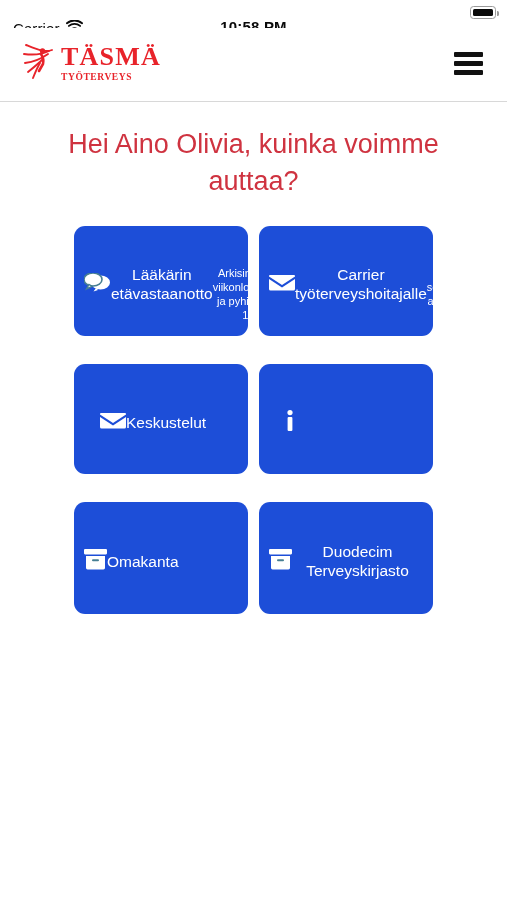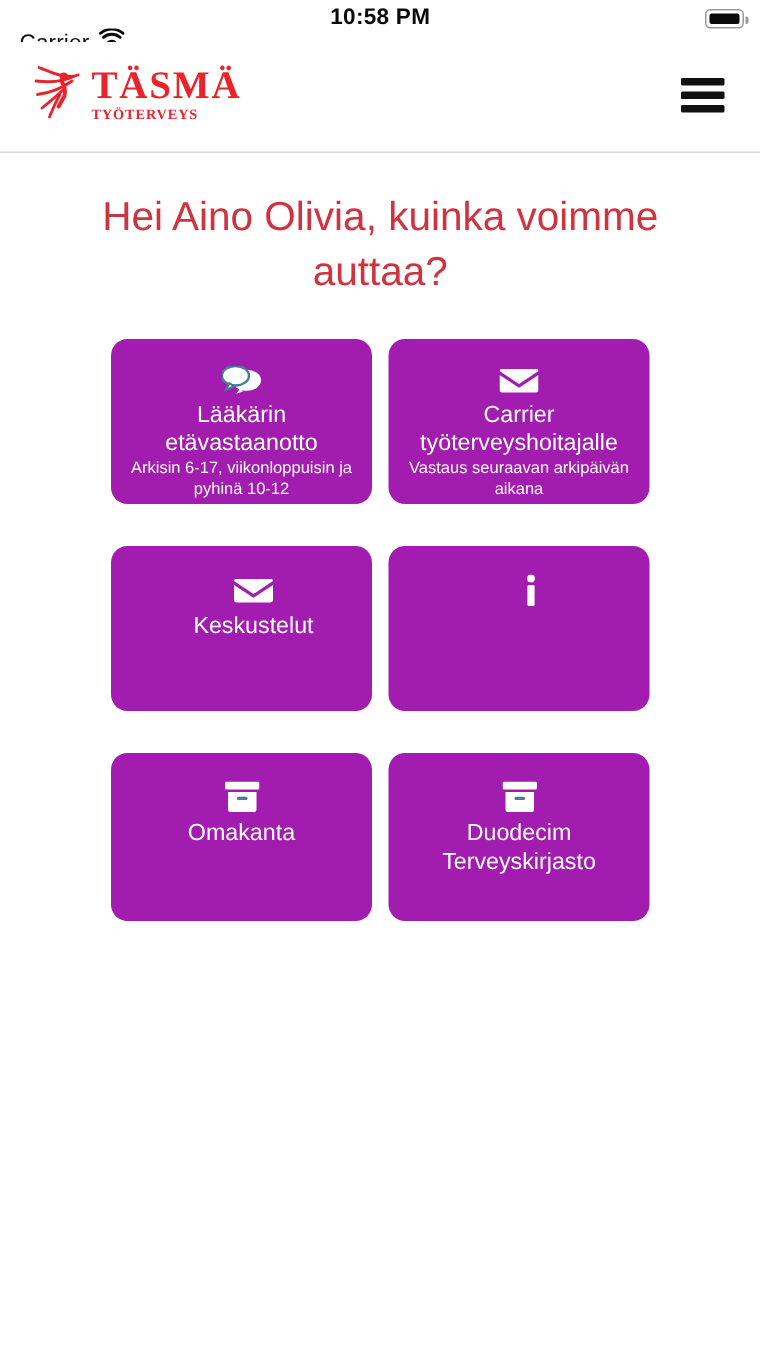--- a/index.html
+++ b/index.html
@@ -36,21 +36,21 @@
   }
   .carrier-label {
     font-size: 15px;
     font-weight: 400;
     color: #0a0a0a;
     letter-spacing: 0.1px;
   }
   .wifi-icon { display: block; }
   .status-time {
     position: absolute;
-    left: 0; right: 0; top: 3px;
+    left: 0; right: 0; top: 18px;
     text-align: center;
     font-size: 15px;
     font-weight: 700;
     color: #0a0a0a;
     letter-spacing: 0.2px;
   }
   .status-right {
     position: absolute;
     right: 11px;
     top: 6px;
@@ -150,25 +150,25 @@
     display: flex;
     flex-direction: column;
     gap: 28px;
   }
   .row {
     display: flex;
     gap: 11px;
   }
   .card {
     flex: 1 1 0;
-    background: #a21caf;
+    background: #1d4ed8;
     border-radius: 11px;
     padding: 18px 10px 12px 10px;
     display: flex;
-    flex-direction: column;
+    flex-direction: row;
     align-items: center;
     cursor: pointer;
     min-width: 0;
   }
   .card-h1 { height: 110px; }
   .card-h2 { height: 110px; padding-left: 26px; }
   .card-h3 { height: 112px; align-items: center; }
   .card-wide { height: 86px; padding-top: 16px; }
 
   .card-icon {

